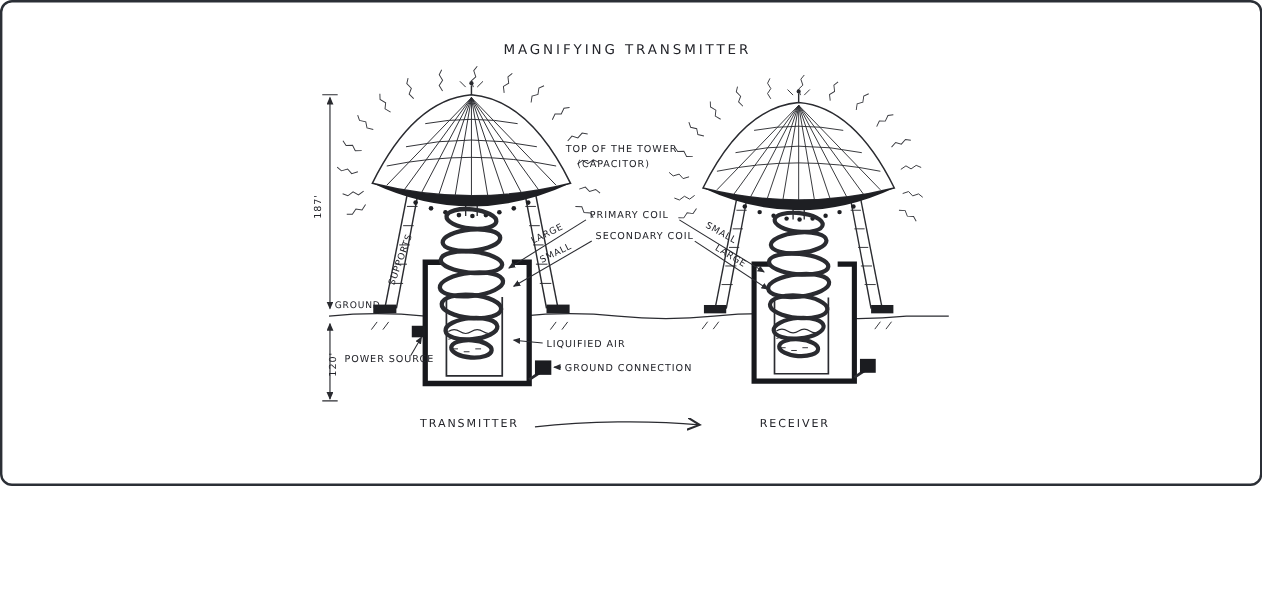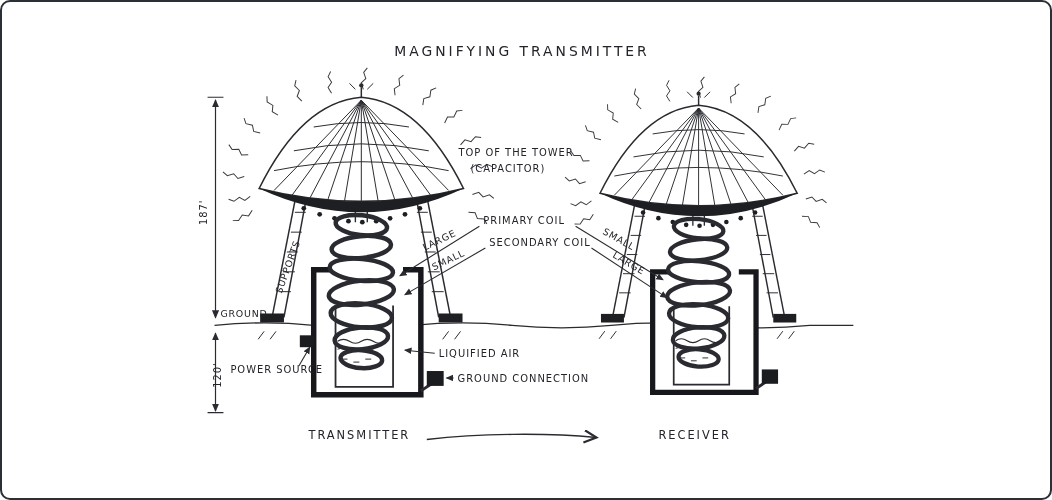--- a/index.html
+++ b/index.html
@@ -1,17 +1,17 @@
 <!DOCTYPE html>
 <html><head>
 <meta charset="utf-8">
 <style>
   html,body{margin:0;padding:0;background:#fff;}
   .frame{
-    width:1052px;height:500px;box-sizing:border-box;
+    width:1052px;height:405px;box-sizing:border-box;
     border:2px solid #2b2f36;border-radius:10px;background:#fff;overflow:hidden;text-align:right;
   }
   svg{display:block;width:100%;height:100%;}
   text{
     font-family:"DejaVu Sans", sans-serif;
     fill:#23242a;
   }
   .title{font-size:14px;letter-spacing:3px;}
   .lbl{font-size:10px;letter-spacing:1px;}
   .lbl-sm{font-size:9.5px;letter-spacing:0.8px;}

